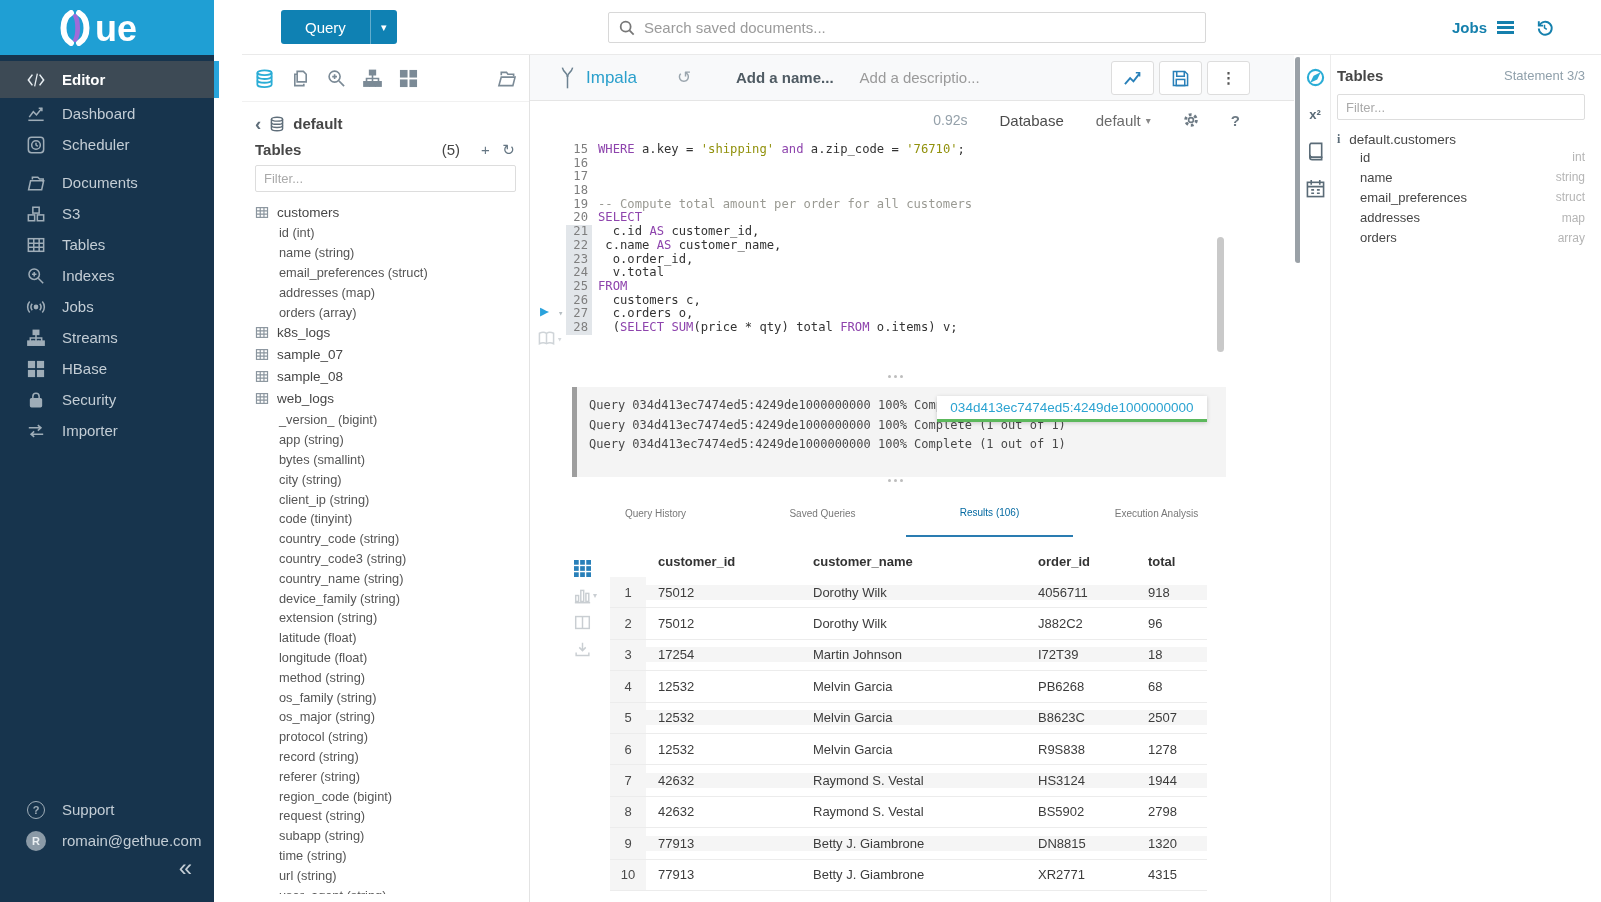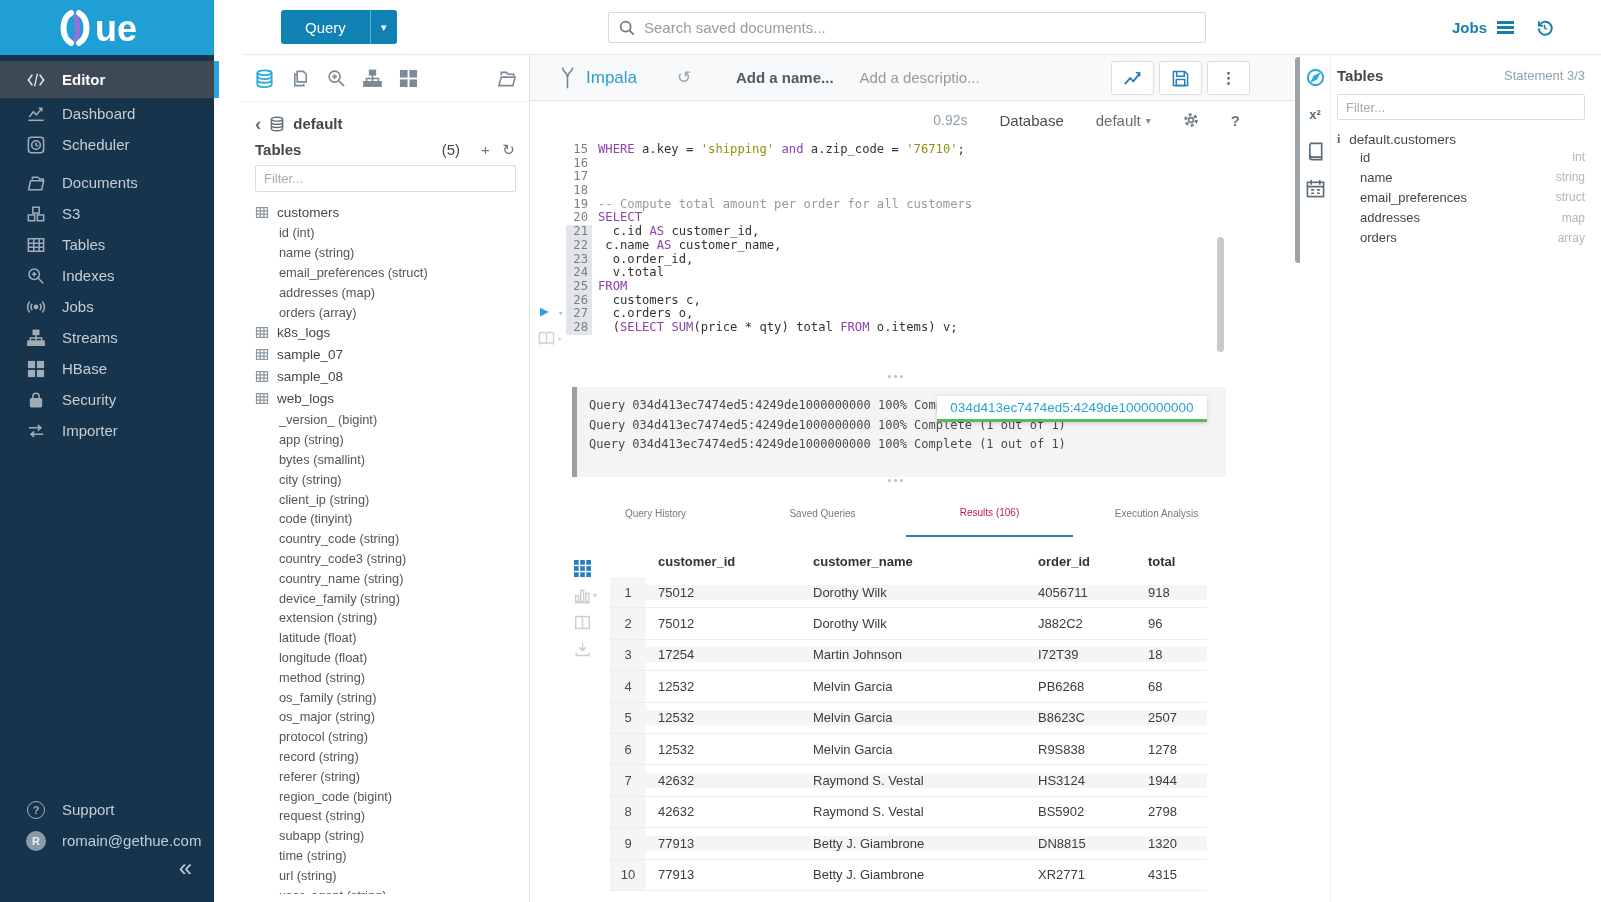--- a/index.html
+++ b/index.html
@@ -108,21 +108,21 @@
 
   .m-logs{position:absolute;left:42px;top:332px;width:654px;height:90px;background:#f4f4f4;
     border-left:5px solid #9e9e9e;padding:9px 12px;font-family:"DejaVu Sans Mono",monospace;
     font-size:12px;color:#4a4a4a;line-height:19.5px;white-space:nowrap;overflow:hidden}
   .log-tooltip{position:absolute;left:407px;top:341px;width:270px;height:26px;background:#fff;
     box-shadow:0 1px 4px rgba(0,0,0,.18);border-bottom:3px solid #5cb85c;display:flex;align-items:center;
     justify-content:center;font-size:13.5px;color:#2ba3d1}
 
   .m-tabs{position:absolute;left:42px;top:434px;width:668px;height:48px;display:flex}
   .tab{flex:1;display:flex;align-items:center;justify-content:center;font-size:10px;color:#787878;cursor:pointer}
-  .tab.active{color:#be185d;border-bottom:2px solid #2a7cb1}
+  .tab.active{color:#0369a1;border-bottom:2px solid #2a7cb1}
 
   .r-strip{position:absolute;left:44px;top:505px;display:flex;flex-direction:column;gap:10px}
   .r-strip .icon{width:17px;height:17px;color:#c9ced2;cursor:pointer}
   .r-strip .icon.active{color:#2980b9}
   .r-strip .with-caret{display:flex;align-items:center;gap:2px}
   .r-strip .sc{color:#c9ced2;font-size:8px}
 
   .r-table{position:absolute;left:80px;top:490px;width:597px;font-size:13px;color:#3c3c3c}
   .rt-row{display:grid;grid-template-columns:36px 155px 225px 110px 71px;align-items:center;height:31.4px;
     border-bottom:1px solid #ececec}

